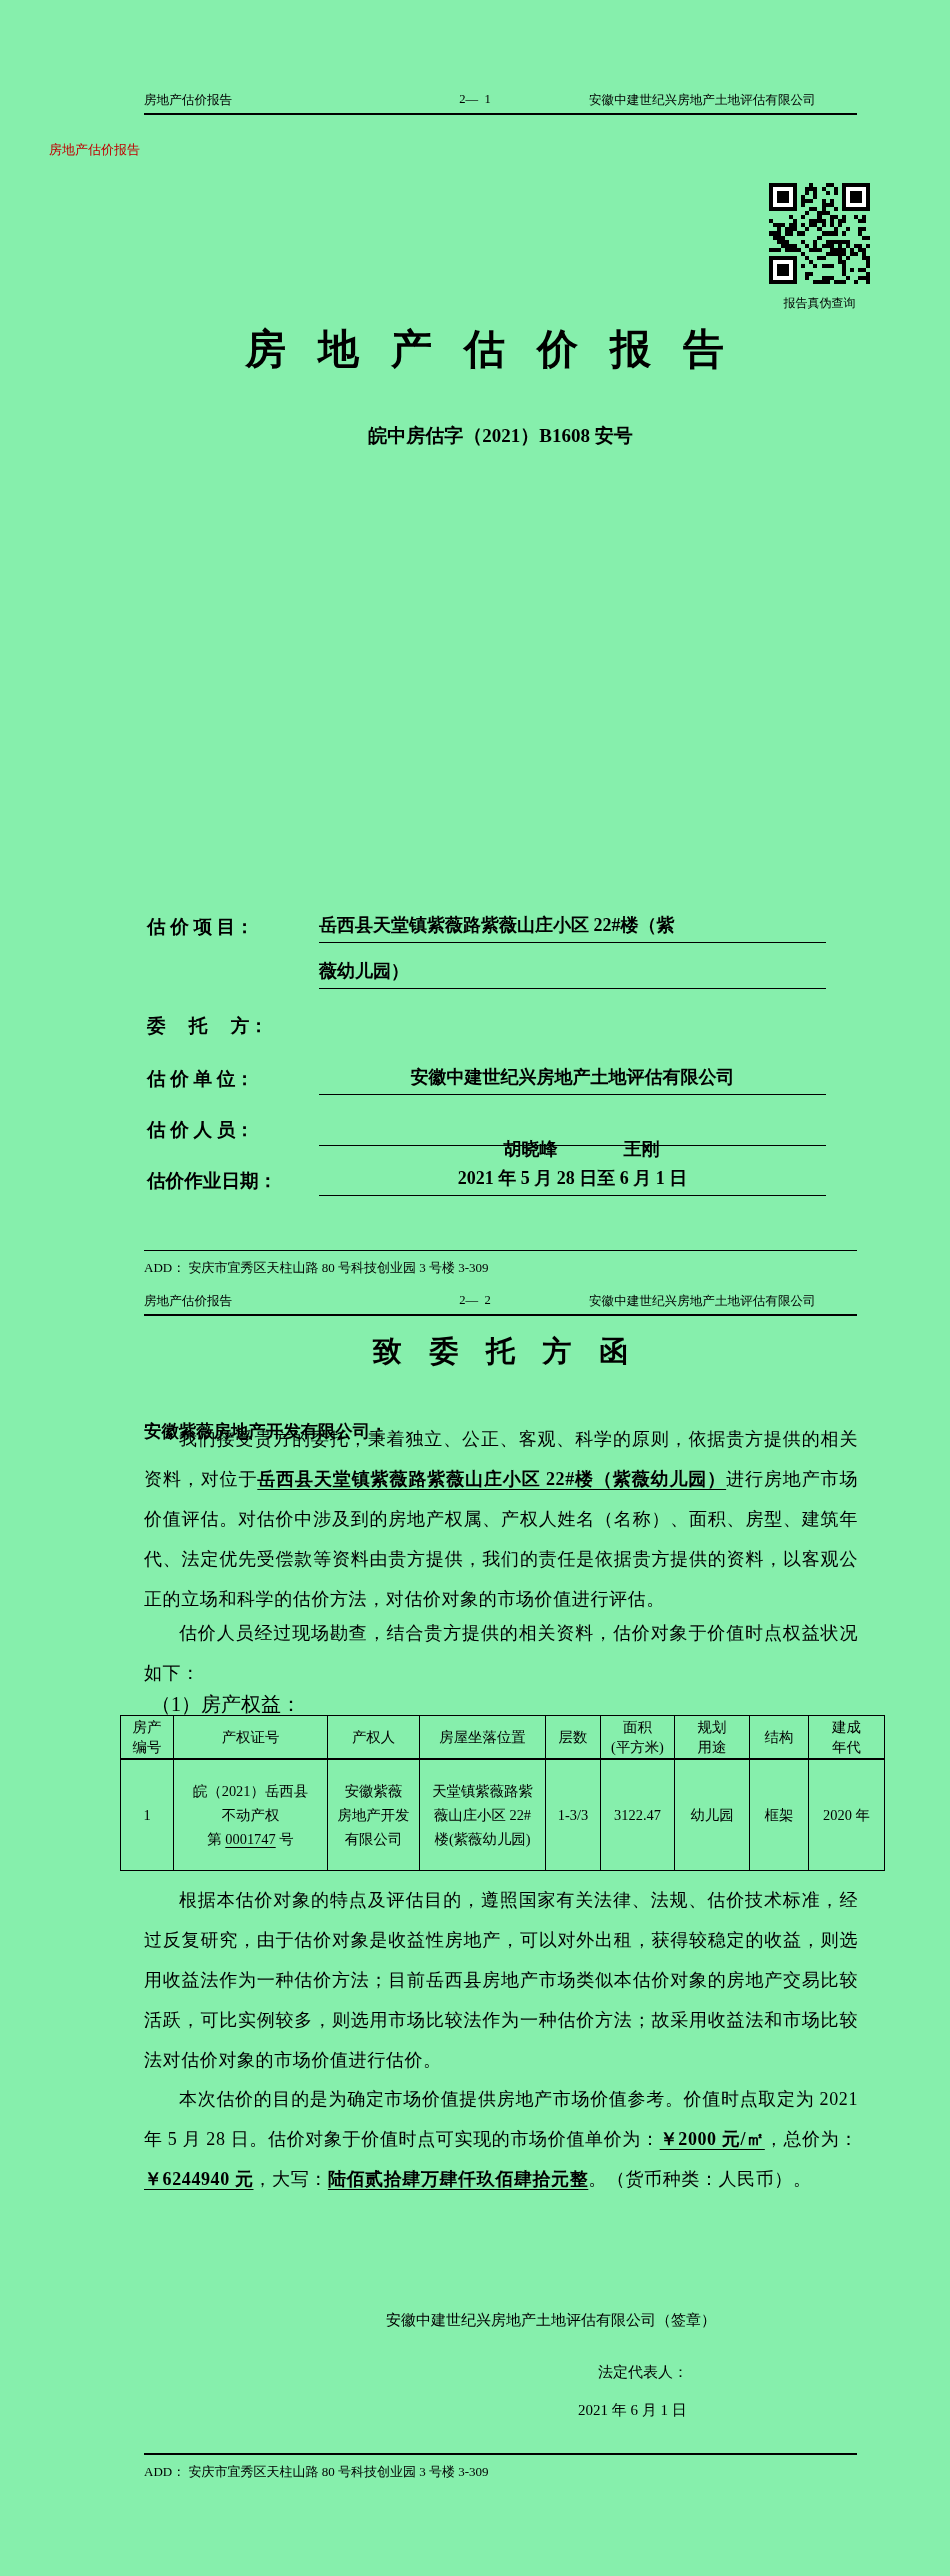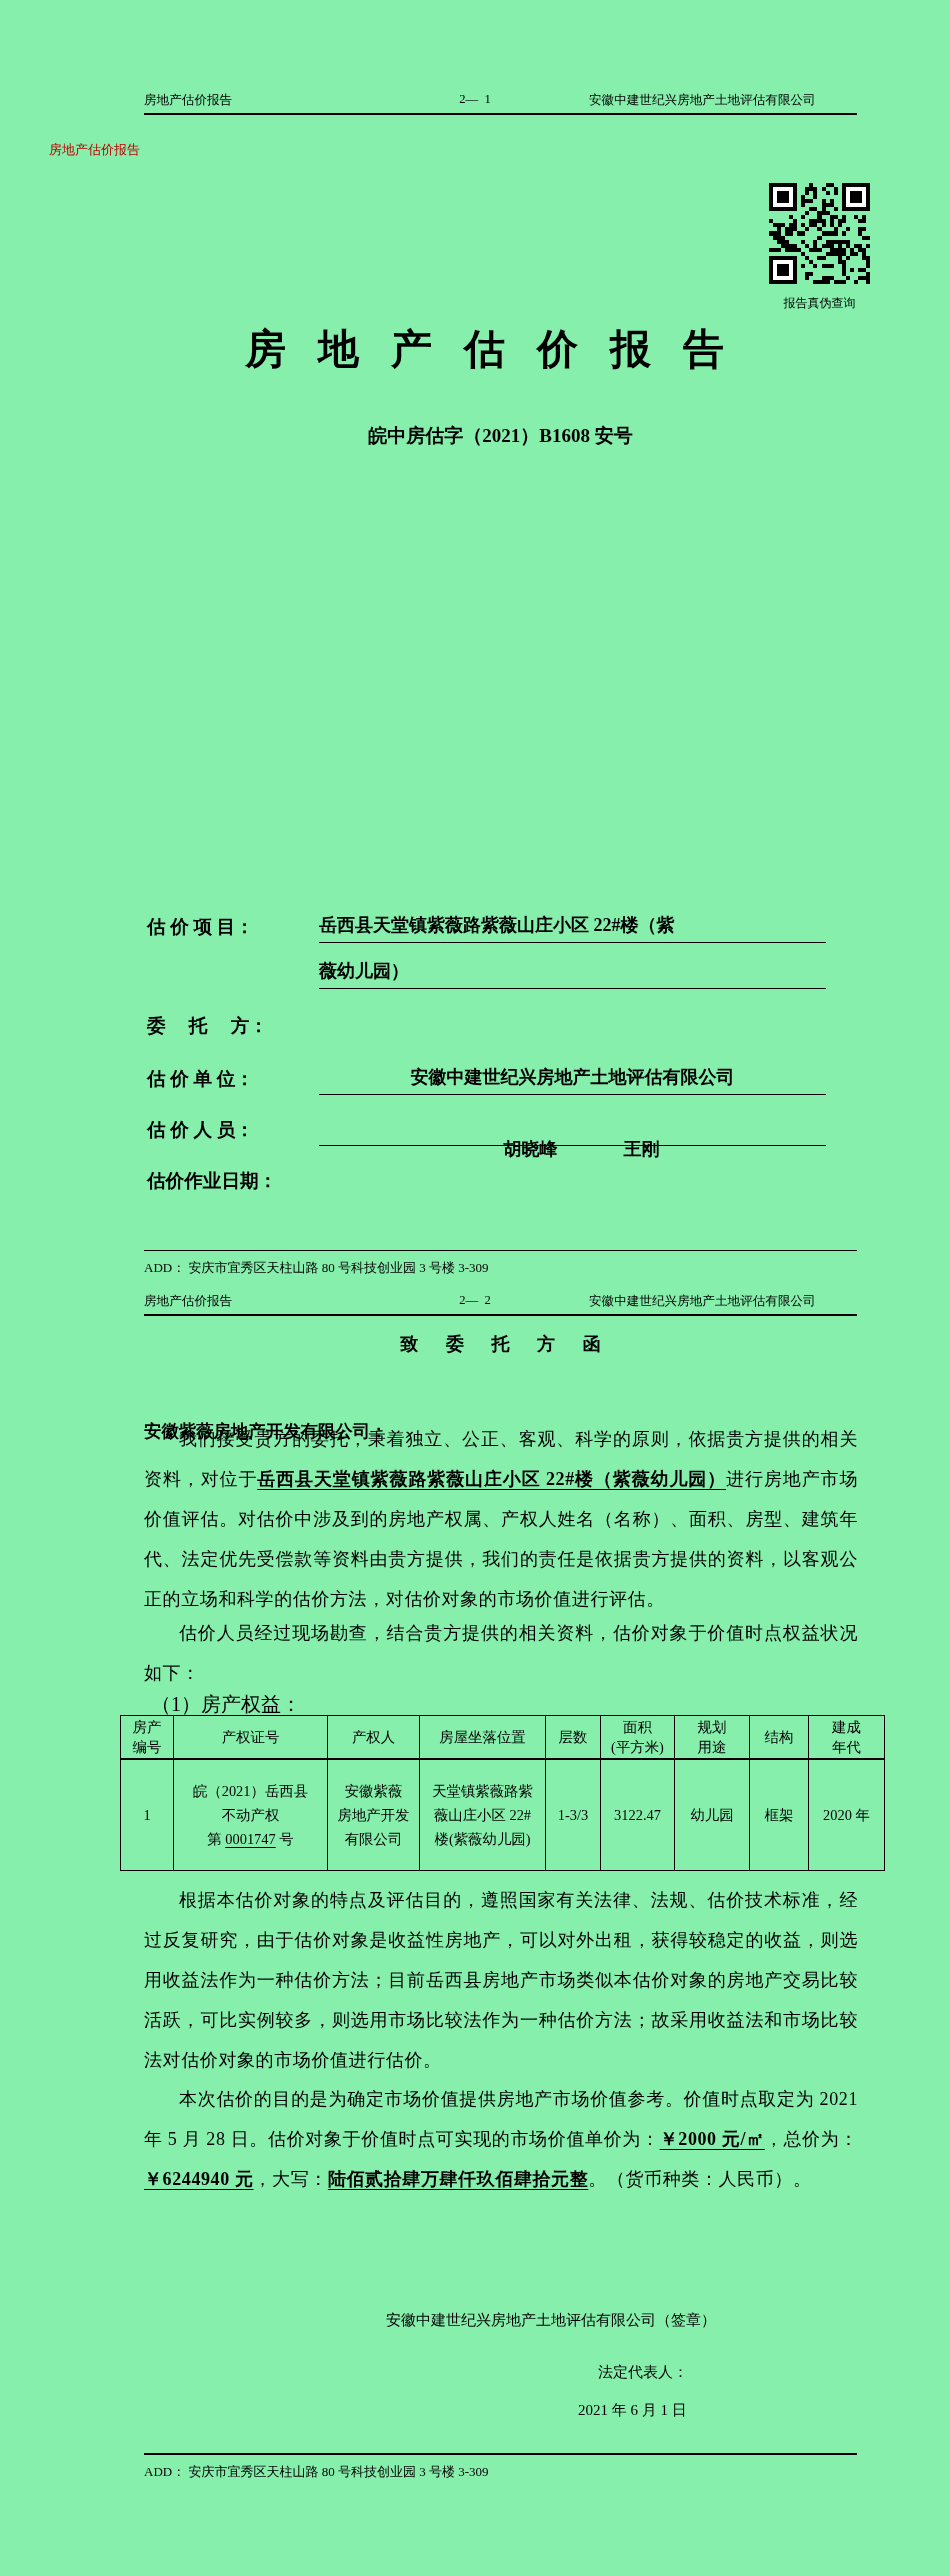--- a/index.html
+++ b/index.html
@@ -11,21 +11,21 @@
   .hdr-text{font-size:12.6px;white-space:pre;}
   .rule{background:#000;}
   .stamp{color:#c00000;font-size:13px;white-space:pre;}
   .qr-caption{font-size:12px;text-align:center;}
   .doc-title{font-size:41px;font-weight:bold;letter-spacing:32px;text-align:center;white-space:nowrap;}
   .doc-number{font-size:19px;font-weight:bold;text-align:center;white-space:pre;}
   .field-label{font-size:18.6px;font-weight:bold;white-space:pre;}
   .blank{border-bottom:1.2px solid #000;font-size:18px;font-weight:bold;white-space:pre;}
   .blank.center{text-align:center;}
   .footer-add{font-size:13px;white-space:pre;}
-  .letter-title{font-size:18px;font-weight:bold;letter-spacing:27.6px;text-align:center;white-space:nowrap;}
+  .letter-title{font-size:29px;font-weight:bold;letter-spacing:27.6px;text-align:center;white-space:nowrap;}
   .salutation{font-size:17.4px;font-weight:bold;white-space:pre;}
   .para{
     font-size:18px;line-height:40px;text-align:justify;text-justify:inter-character;
     letter-spacing:0.6px;
   }
   .para.indent{text-indent:35px;}
   .bu{font-weight:bold;text-decoration:underline;text-underline-offset:3.6px;}
   .u{text-decoration:underline;text-underline-offset:3px;}
   .list-line{font-size:20px;white-space:pre;}
   table.prop{
@@ -262,20 +262,21 @@
 
   <div class="abs field-label" style="left:147px;top:1066px;">估 价 单 位：</div>
   <div class="abs blank center" style="left:319px;top:1065px;width:507px;height:29px;">安徽中建世纪兴房地产土地评估有限公司</div>
 
   <div class="abs field-label" style="left:147px;top:1117px;">估 价 人 员：</div>
   <div class="abs blank center" style="left:319px;top:1116px;width:507px;height:29px;">
     <span>胡晓峰</span><span style="display:inline-block;width:66px;"></span><span>王刚</span>
   </div>
 
   <div class="abs field-label" style="left:147px;top:1168px;">估价作业日期：</div>
+  <div class="abs blank center" style="left:319px;top:1166px;width:507px;height:29px;">2021 年 5 月 28 日至 6 月 1 日</div>
 
   <div class="abs rule" style="left:144px;top:1250px;width:713px;height:1.2px;"></div>
   <div class="abs footer-add" style="left:144px;top:1259px;">ADD： 安庆市宜秀区天柱山路 80 号科技创业园 3 号楼 3-309</div>
 
   <div class="abs hdr-text" style="left:144px;top:1293px;">房地产估价报告</div>
   <div class="abs hdr-text" style="left:415px;top:1293px;width:120px;text-align:center;">2—  2</div>
   <div class="abs hdr-text" style="left:589px;top:1293px;">安徽中建世纪兴房地产土地评估有限公司</div>
   <div class="abs rule" style="left:144px;top:1314px;width:713px;height:2.4px;"></div>
 
   <div class="abs letter-title" style="left:144px;top:1332px;width:713px;text-indent:27.6px;">致委托方函</div>

